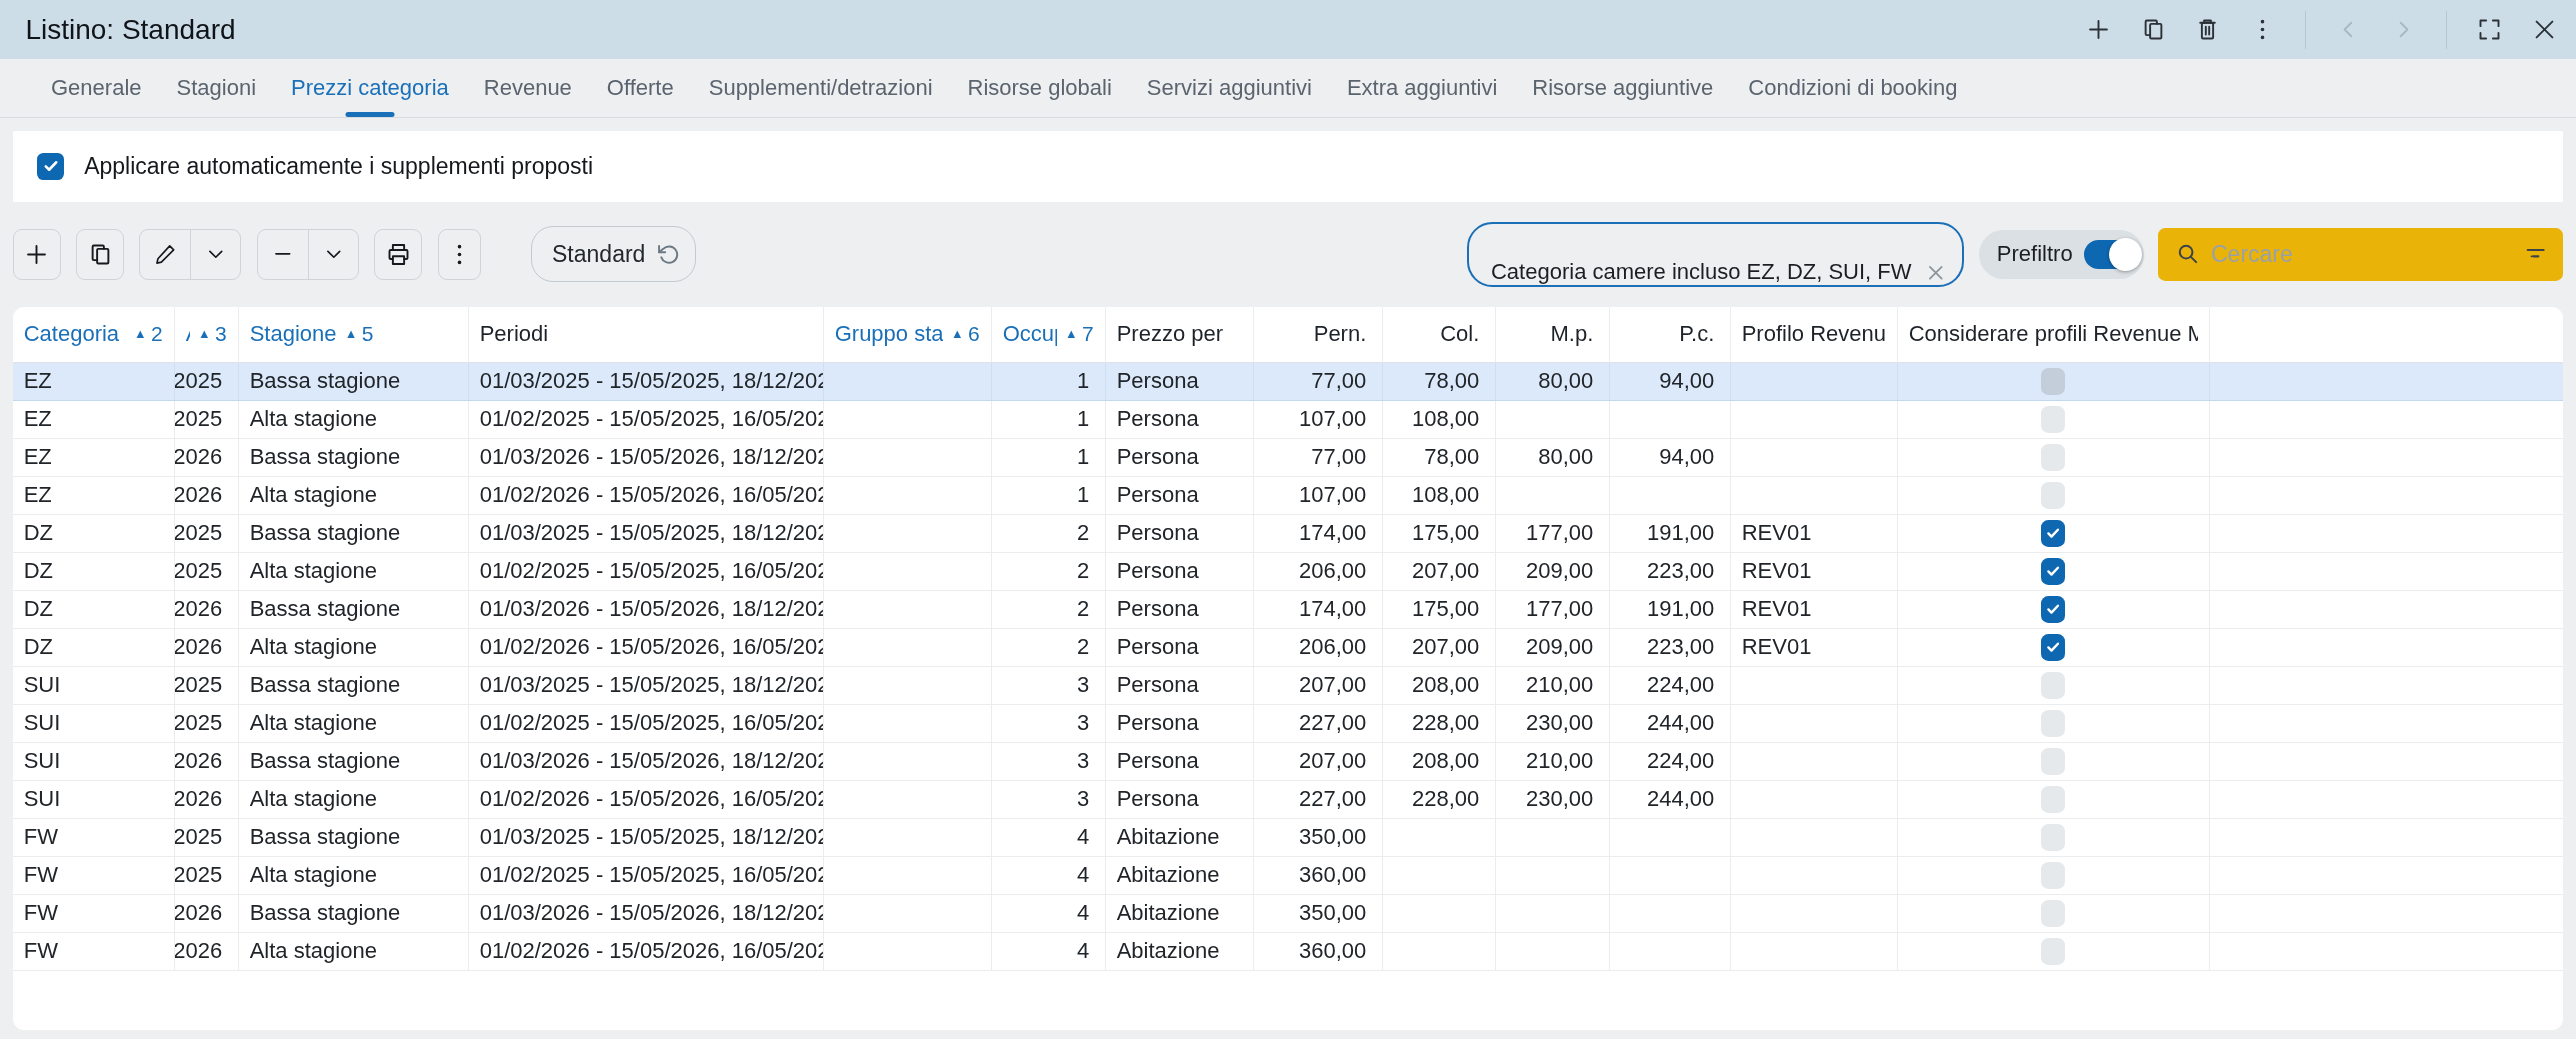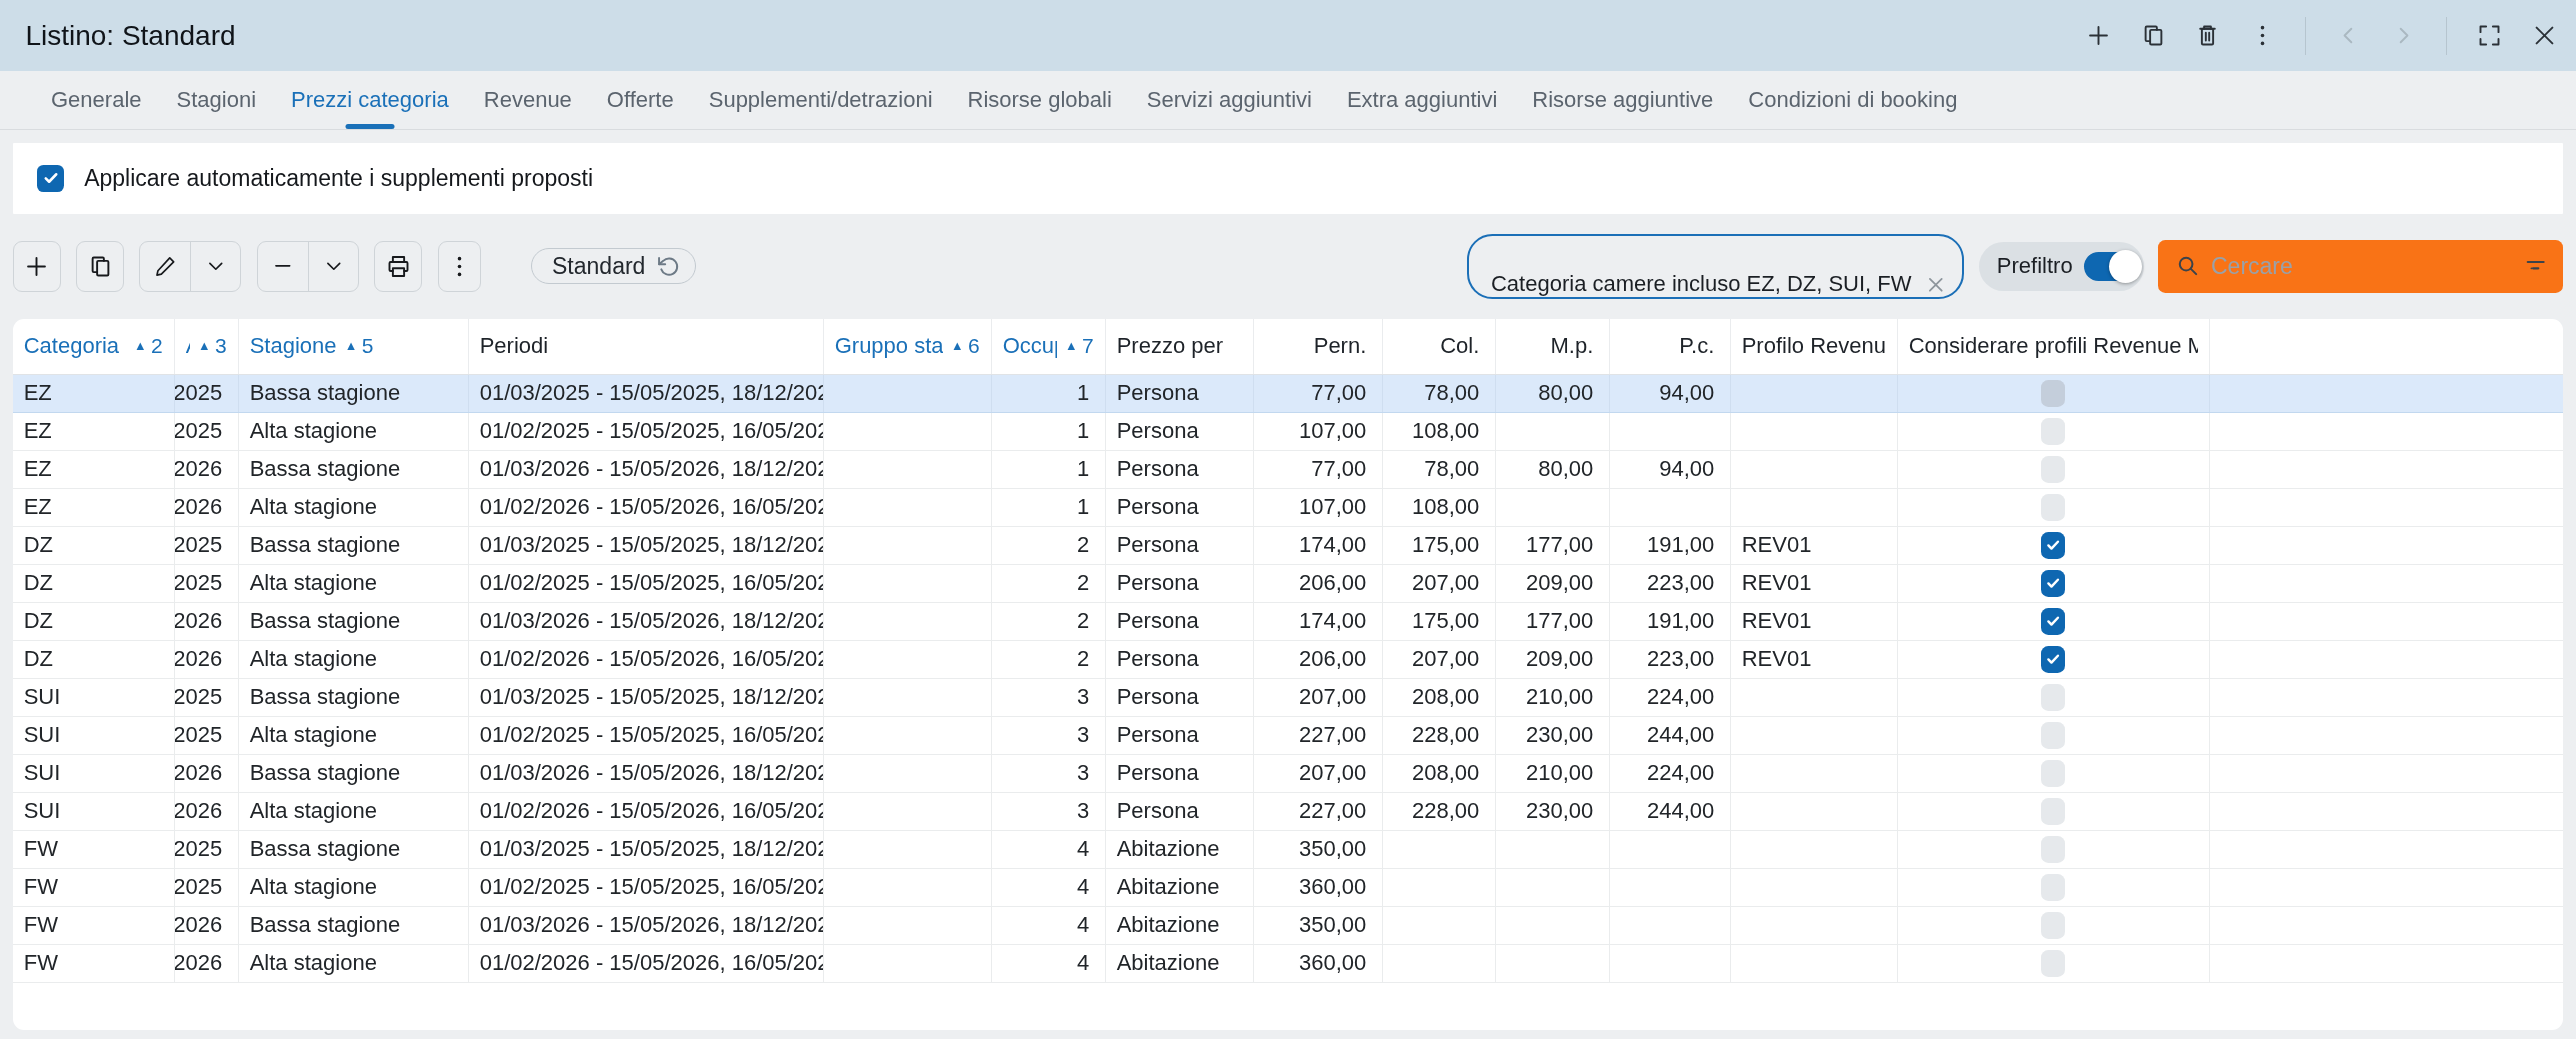--- a/index.html
+++ b/index.html
@@ -7,21 +7,21 @@
   body {
     font-family: "Liberation Sans", "DejaVu Sans", sans-serif;
     background: #edeff1;
     color: #1e2329;
     overflow: hidden;
   }
   .app { width: 2576px; height: 1039px; display: flex; flex-direction: column; }
 
   
   .titlebar {
-    height: 71px; flex: none;
+    height: 59px; flex: none;
     background: #cdddе8;
     background: #cdдde8;
     background: #cdddE8;
     background: #cdDDe8;
     background: #cdDde8;
     background: #cddde8;
     display: flex; align-items: center;
     padding: 0 16.3px 0 25.4px;
   }
   .titlebar h1 { font-size: 28px; font-weight: 400; color: #101419; }
@@ -67,21 +67,21 @@
   }
   .tool-btn svg { width: 27px; height: 27px; stroke: currentColor; fill: none;
                   stroke-width: 1.7; stroke-linecap: round; stroke-linejoin: round; }
   .tool-btn.single { width: 48px; }
   .tool-btn.narrow { width: 43px; }
   .tool-btn.split { padding: 0; }
   .tool-btn.split .seg { width: 50px; height: 100%; display: flex; align-items: center; justify-content: center; }
   .tool-btn.split .seg + .seg { border-left: 0.9px solid #cfd4d8; }
   .tool-btn.split .seg svg { width: 23.6px; height: 23.6px; }
   .view-chip {
-    margin-left: 35px; height: 36px; border: 0.9px solid #c3cad0; border-radius: 22px;
+    margin-left: 35px; height: 56px; border: 0.9px solid #c3cad0; border-radius: 22px;
     display: flex; align-items: center; padding: 0 14.5px 0 20px; gap: 11px;
     font-size: 23px; color: #23282e; background: transparent; cursor: pointer;
   }
   .view-chip svg { width: 24.5px; height: 24.5px; stroke: #6d7a86; fill: none;
                    stroke-width: 1.9; stroke-linecap: round; stroke-linejoin: round; }
 
   .toolbar-right { margin-left: auto; display: flex; align-items: center; gap: 14.5px; }
   .filter-chip {
     height: 65px; border: 2.7px solid #1b6fb7; border-radius: 25.4px; background: transparent;
     display: flex; align-items: flex-end; gap: 12.7px; padding: 0 14.5px 0 22px;
@@ -93,21 +93,21 @@
     height: 49px; background: #dbe0e4; border-radius: 25.4px;
     display: flex; align-items: center; gap: 11.8px; padding: 0 5.4px 0 18px;
     font-size: 22px; color: #1b1f24; justify-content: center;
   }
   .switch { position: relative; width: 54px; height: 38px; flex: none; cursor: pointer; }
   .switch .track { position: absolute; left: 0; top: 4.5px; width: 51px; height: 29px;
                    border-radius: 14.5px; background: #0e67b1; }
   .switch .knob { position: absolute; right: -3.6px; top: 2.7px; width: 33px; height: 33px;
                   border-radius: 50%; background: #fff; box-shadow: 0 0.9px 3.6px rgba(0,0,0,.35); }
   .searchbox {
-    width: 405px; height: 53px; background: #f97316; border-radius: 7.3px;
+    width: 405px; height: 53px; background: #eab308; border-radius: 7.3px;
     display: flex; align-items: center; padding: 0 14.5px 0 16.3px; gap: 11px;
   }
   .searchbox svg.mag { width: 25.4px; height: 25.4px; stroke: #3c434a; fill: none;
                        stroke-width: 1.9; stroke-linecap: round; flex: none; }
   .searchbox input {
     flex: 1; min-width: 0; border: none; background: transparent; outline: none;
     font-size: 23px; font-family: inherit; color: #1b1f24;
   }
   .searchbox input::placeholder { color: #99a1a9; }
   .searchbox svg.funnel { width: 25.4px; height: 25.4px; stroke: #3c434a; fill: #3c434a;

